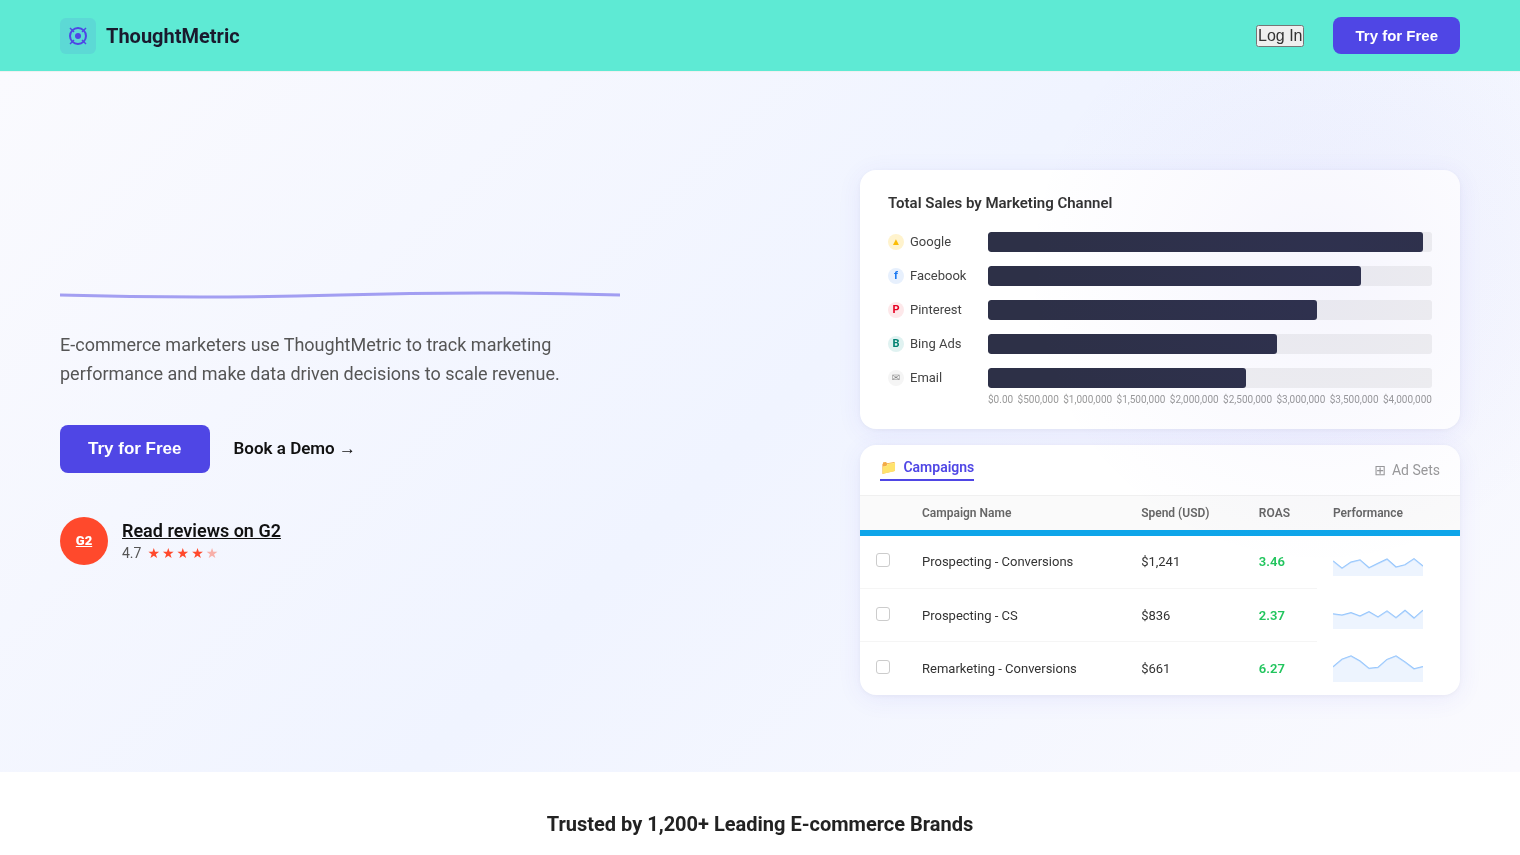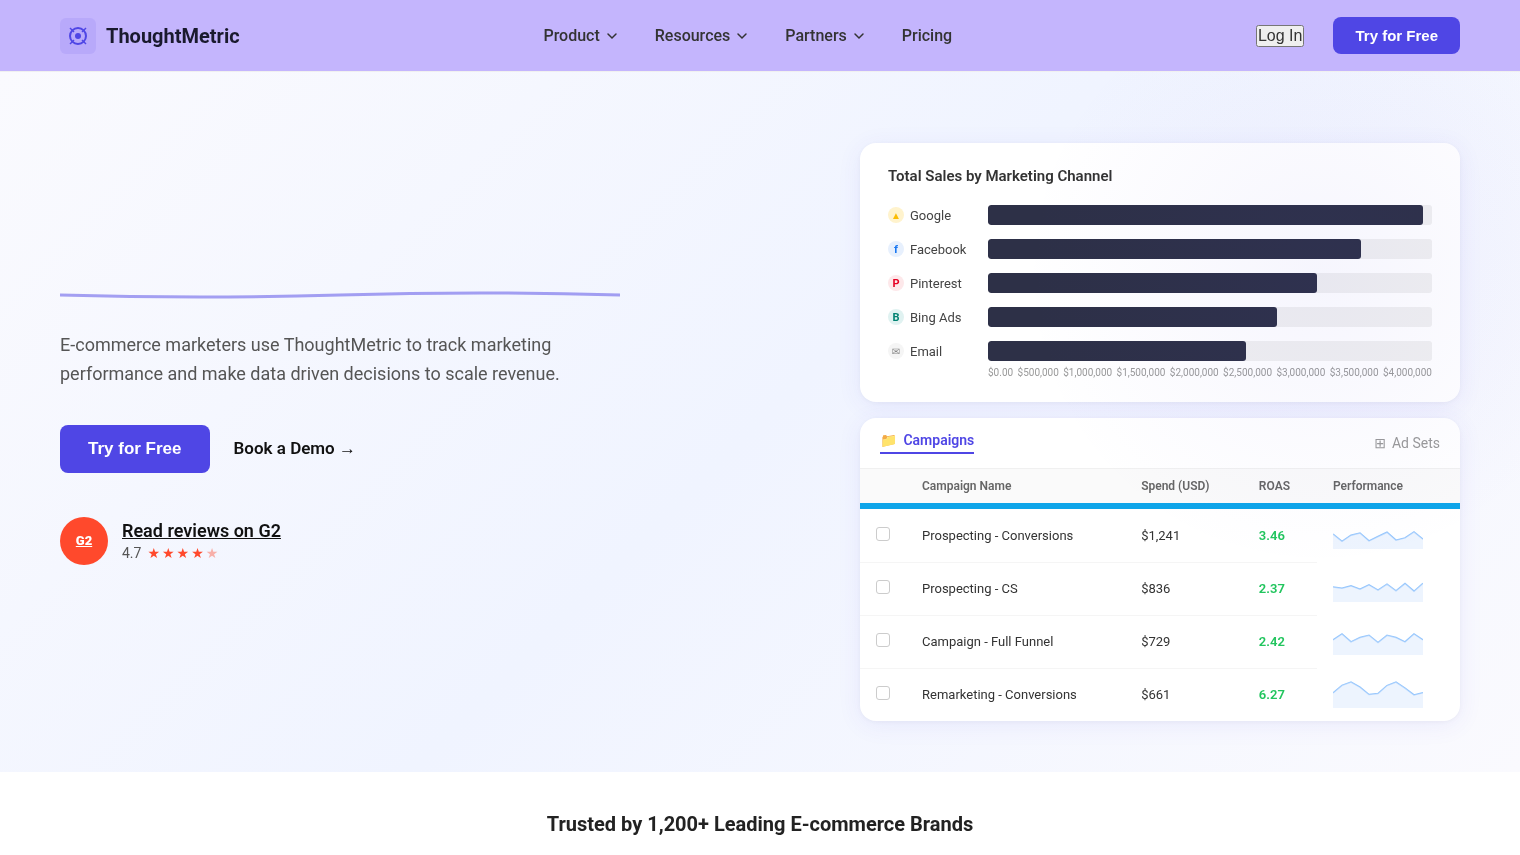--- a/index.html
+++ b/index.html
@@ -2,21 +2,21 @@
 <html><head>
   <meta charset="utf-8">
   <style>
     * { margin: 0; padding: 0; box-sizing: border-box; }
     body { font-family: -apple-system, BlinkMacSystemFont, 'Segoe UI', Roboto, sans-serif; background: #fff; overflow-x: hidden; }
 
     
     nav {
       display: flex; align-items: center; justify-content: space-between;
       padding: 0 60px; height: 72px; border-bottom: 1px solid #f0f0f0;
-      position: sticky; top: 0; background: #c4b5fd; z-index: 100;
+      position: sticky; top: 0; background: #5eead4; z-index: 100;
     }
     .nav-logo { display: flex; align-items: center; gap: 10px; text-decoration: none; }
     .logo-icon { width: 36px; height: 36px; }
     .logo-text { font-size: 20px; font-weight: 700; color: #1a1a2e; }
     .nav-links { display: flex; align-items: center; gap: 36px; }
     .nav-item { display: flex; align-items: center; gap: 5px; font-size: 16px; color: #333; cursor: pointer; font-weight: 500; }
     .nav-item svg { width: 14px; height: 14px; }
     .nav-actions { display: flex; align-items: center; gap: 29px; }
     .btn-login { font-size: 16px; font-weight: 500; color: #333; cursor: pointer; }
     .btn-try { background: #4f46e5; color: #fff; font-size: 15px; font-weight: 600; padding: 10px 22px; border-radius: 8px; cursor: pointer; border: none; }
@@ -108,43 +108,20 @@
       <circle cx="18" cy="18" r="8" fill="none" stroke="#4f46e5" stroke-width="2"></circle>
       <circle cx="18" cy="18" r="3" fill="#4f46e5"></circle>
       <line x1="10" y1="10" x2="14" y2="14" stroke="#4f46e5" stroke-width="1.5"></line>
       <line x1="26" y1="10" x2="22" y2="14" stroke="#4f46e5" stroke-width="1.5"></line>
       <line x1="10" y1="26" x2="14" y2="22" stroke="#4f46e5" stroke-width="1.5"></line>
       <line x1="26" y1="26" x2="22" y2="22" stroke="#4f46e5" stroke-width="1.5"></line>
     </svg>
     <span class="logo-text">ThoughtMetric</span>
   </a>
 
-  <div class="nav-links">
-    <div class="nav-item">
-      <span>Product</span>
-      <svg viewBox="0 0 14 14" fill="none">
-          <path d="M3 5l4 4 4-4" stroke="#333" stroke-width="1.5" stroke-linecap="round"></path>
-        </svg>
-    </div>
-    <div class="nav-item">
-      <span>Resources</span>
-      <svg viewBox="0 0 14 14" fill="none">
-          <path d="M3 5l4 4 4-4" stroke="#333" stroke-width="1.5" stroke-linecap="round"></path>
-        </svg>
-    </div>
-    <div class="nav-item">
-      <span>Partners</span>
-      <svg viewBox="0 0 14 14" fill="none">
-          <path d="M3 5l4 4 4-4" stroke="#333" stroke-width="1.5" stroke-linecap="round"></path>
-        </svg>
-    </div>
-    <div class="nav-item">
-      <span>Pricing</span>
-    </div>
-  </div>
 
   <div class="nav-actions">
     <button class="btn-login">Log In</button>
     <button class="btn-try">Try for Free</button>
   </div>
 </nav>
 
 <section class="hero">
   <div class="hero-bg-blob"></div>
 
@@ -276,30 +253,20 @@
       <td>Prospecting - CS</td>
       <td>$836</td>
       <td class="roas-green">2.37</td>
       <td><svg class="sparkline" viewBox="0 0 90 30">
       <polyline points="0,15 9,16.12896006447894 18,13.893636078887532 27,17.190583960821584 36,12.898000616818106 45,18.10030333807504 54,12.092405363901632 63,18.78565047219008 72,11.54102357613709 81,19.192031003373113 90,11.28777801063022" fill="none" stroke="#93c5fd" stroke-width="1.5"></polyline>
       <polygon points="0,15 9,16.12896006447894 18,13.893636078887532 27,17.190583960821584 36,12.898000616818106 45,18.10030333807504 54,12.092405363901632 63,18.78565047219008 72,11.54102357613709 81,19.192031003373113 90,11.28777801063022 90,30 0,30" fill="#dbeafe" opacity="0.5"></polygon>
     </svg></td>
     </tr>
             <tr>
       <td><span class="checkbox"></span></td>
-      <td>Campaign - Full Funnel</td>
-      <td>$729</td>
-      <td class="roas-green">2.42</td>
-      <td><svg class="sparkline" viewBox="0 0 90 30">
-      <polyline points="0,15 9,8.945580037536574 18,16.860446010523628 27,12.56786266652015 36,10.264636133199627 45,17.568198139020648 54,10.323571242967656 63,12.49081754943061 72,16.902230999364136 81,8.96800017181921 90,14.928905455654" fill="none" stroke="#93c5fd" stroke-width="1.5"></polyline>
-      <polygon points="0,15 9,8.945580037536574 18,16.860446010523628 27,12.56786266652015 36,10.264636133199627 45,17.568198139020648 54,10.323571242967656 63,12.49081754943061 72,16.902230999364136 81,8.96800017181921 90,14.928905455654 90,30 0,30" fill="#dbeafe" opacity="0.5"></polygon>
-    </svg></td>
-    </tr>
-            <tr>
-      <td><span class="checkbox"></span></td>
       <td>Remarketing - Conversions</td>
       <td>$661</td>
       <td class="roas-green">6.27</td>
       <td><svg class="sparkline" viewBox="0 0 90 30">
       <polyline points="0,15 9,7.328605802694892 18,4 27,9.202302721256935 36,16.505864727077956 45,15.447050726295771 54,7.542797733552876 63,4.117336377583668 72,10.07824166141846 81,16.885469857691408 90,14.786471028059978" fill="none" stroke="#93c5fd" stroke-width="1.5"></polyline>
       <polygon points="0,15 9,7.328605802694892 18,4 27,9.202302721256935 36,16.505864727077956 45,15.447050726295771 54,7.542797733552876 63,4.117336377583668 72,10.07824166141846 81,16.885469857691408 90,14.786471028059978 90,30 0,30" fill="#dbeafe" opacity="0.5"></polygon>
     </svg></td>
     </tr>
           </tbody>
       </table>

